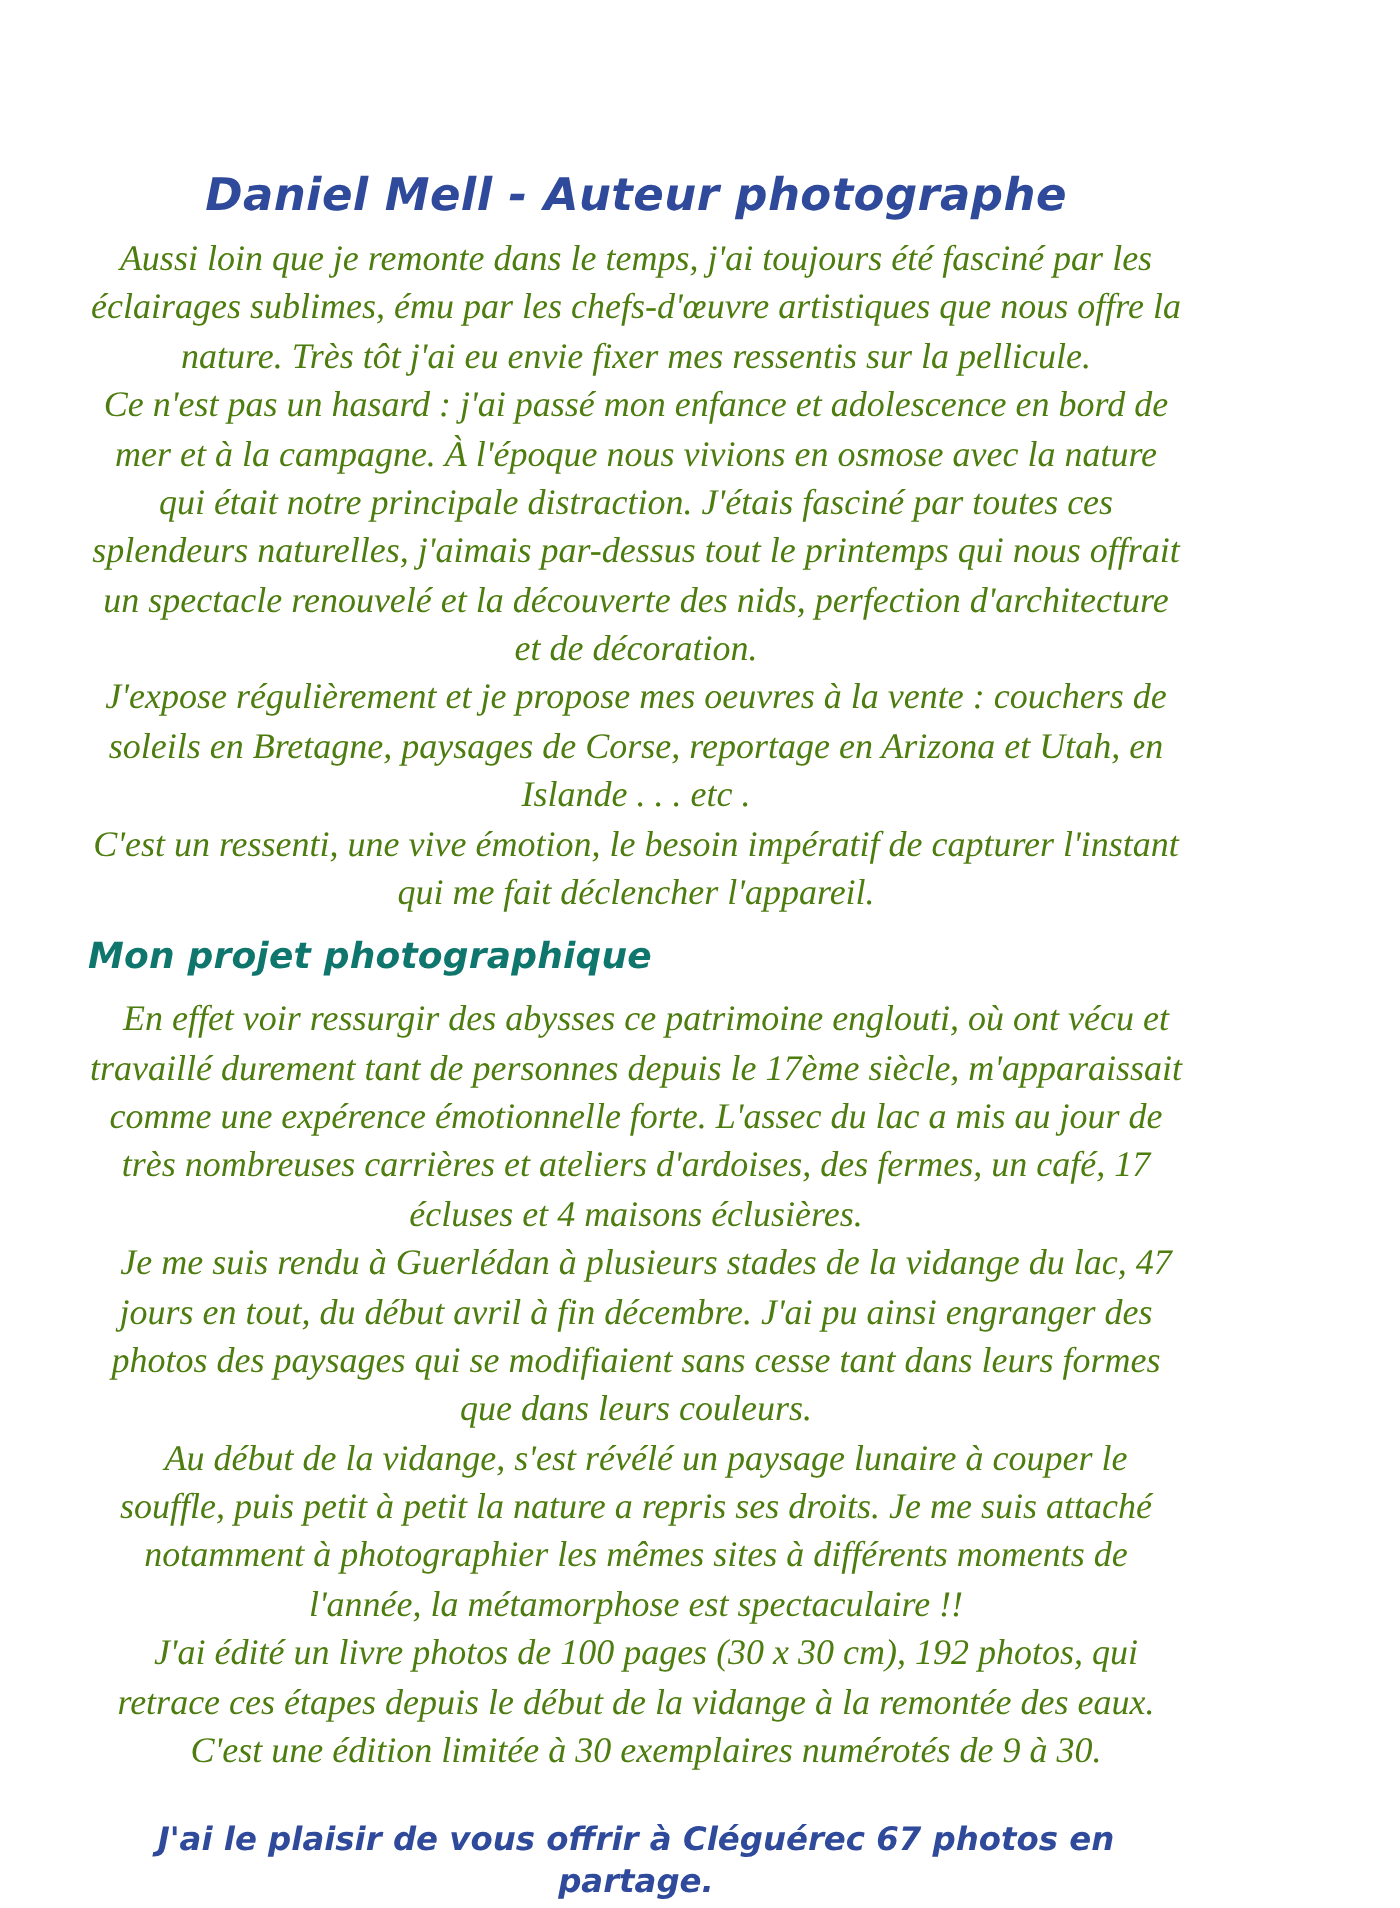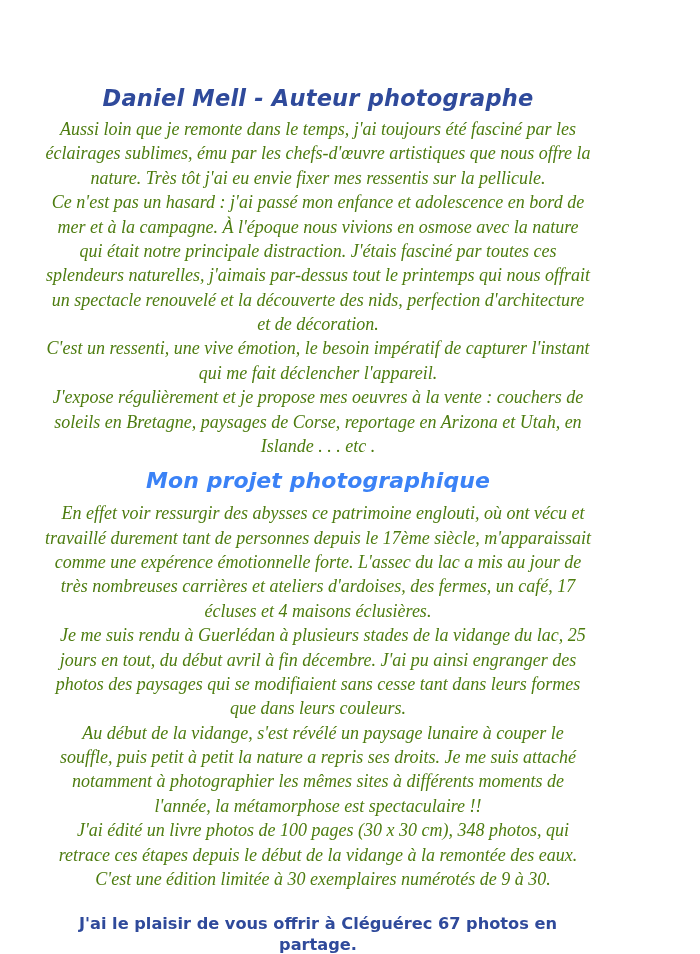--- a/index.html
+++ b/index.html
@@ -29,70 +29,70 @@
     font-size: 22.5px;
     color: #2f4a9b;
     text-align: center;
     margin: 0 0 6px 0;
     letter-spacing: 0.2px;
   }
   h2.section-title {
     font-family: "DejaVu Sans", sans-serif;
     font-style: italic;
     font-weight: bold;
-    font-size: 22px;
-    color: #3b82f6;
-    text-align: center;
+    font-size: 18px;
+    color: #0f766e;
     margin: 10px 0 8px 0;
     letter-spacing: 0.1px;
   }
   p.para {
     font-family: "Liberation Serif", serif;
     font-style: italic;
     font-size: 18px;
     line-height: 1.355;
     color: #4d7c0f;
     margin: 0 0 0 0;
     text-align: center;
   }
   .block-1 p.para {
     margin-bottom: 0;
   }
   .indent {
     text-indent: 10px;
   }
   .closing {
     font-family: "DejaVu Sans", sans-serif;
+    font-style: italic;
     font-weight: bold;
     font-size: 16.2px;
     color: #2f4a9b;
     text-align: center;
     margin-top: 22px;
     line-height: 1.3;
   }
 </style>
 </head>
 <body>
 
 <div class="page">
 
   <h1 class="doc-title">Daniel Mell - Auteur photographe</h1>
 
   <div class="block-1">
     <p class="para">Aussi loin que je remonte dans le temps, j'ai toujours été fasciné par les éclairages sublimes, ému par les chefs-d'œuvre artistiques que nous offre la nature. Très tôt j'ai eu envie  fixer mes ressentis sur la pellicule.</p>
     <p class="para">Ce n'est pas un hasard : j'ai passé mon enfance et adolescence en bord de mer et à la campagne. À l'époque nous vivions en osmose avec la nature qui était notre principale distraction. J'étais fasciné par toutes ces  splendeurs naturelles, j'aimais par-dessus tout le printemps qui nous offrait un spectacle renouvelé et la découverte des nids, perfection d'architecture et de décoration.</p>
+    <p class="para">J'expose régulièrement et je propose mes oeuvres à la vente : couchers de soleils en Bretagne, paysages de Corse, reportage en Arizona et Utah, en Islande . . . etc .</p>
     <p class="para">C'est un ressenti,  une vive émotion, le besoin impératif de capturer l'instant qui me fait déclencher l'appareil.</p>
-    <p class="para">J'expose régulièrement et je propose mes oeuvres à la vente : couchers de soleils en Bretagne, paysages de Corse, reportage en Arizona et Utah, en Islande . . . etc .</p>
   </div>
 
   <h2 class="section-title">Mon projet photographique</h2>
 
   <div class="block-2">
     <p class="para indent">En effet voir ressurgir des abysses ce patrimoine englouti, où ont vécu et travaillé durement tant de personnes depuis le 17ème siècle, m'apparaissait comme une expérence émotionnelle forte. L'assec du lac a mis au jour de très nombreuses carrières et ateliers d'ardoises, des fermes, un café, 17 écluses et 4 maisons éclusières.</p>
-    <p class="para indent">Je me suis rendu à Guerlédan à plusieurs stades de la vidange du lac, 25 jours en tout, du début avril à fin décembre. J'ai pu ainsi engranger des photos des paysages qui se modifiaient sans cesse tant dans leurs formes que dans leurs couleurs.</p>
+    <p class="para indent">Je me suis rendu à Guerlédan à plusieurs stades de la vidange du lac, 47 jours en tout, du début avril à fin décembre. J'ai pu ainsi engranger des photos des paysages qui se modifiaient sans cesse tant dans leurs formes que dans leurs couleurs.</p>
     <p class="para indent">Au début de la vidange, s'est révélé un paysage lunaire à couper le souffle, puis petit à petit la nature a repris ses droits. Je me suis attaché notamment à photographier les mêmes sites à différents moments de l'année, la métamorphose est spectaculaire !!</p>
-    <p class="para indent">J'ai édité un livre photos de 100 pages (30 x 30 cm), 348 photos, qui retrace ces étapes depuis le début de la vidange à la remontée des eaux.</p>
+    <p class="para indent">J'ai édité un livre photos de 100 pages (30 x 30 cm), 192 photos, qui retrace ces étapes depuis le début de la vidange à la remontée des eaux.</p>
     <p class="para indent">C'est une édition limitée à 30 exemplaires numérotés de 9 à 30.</p>
   </div>
 
   <div class="closing">J'ai le plaisir de vous offrir  à  Cléguérec 67 photos en partage.</div>
 
 </div>
 
 </body></html>

